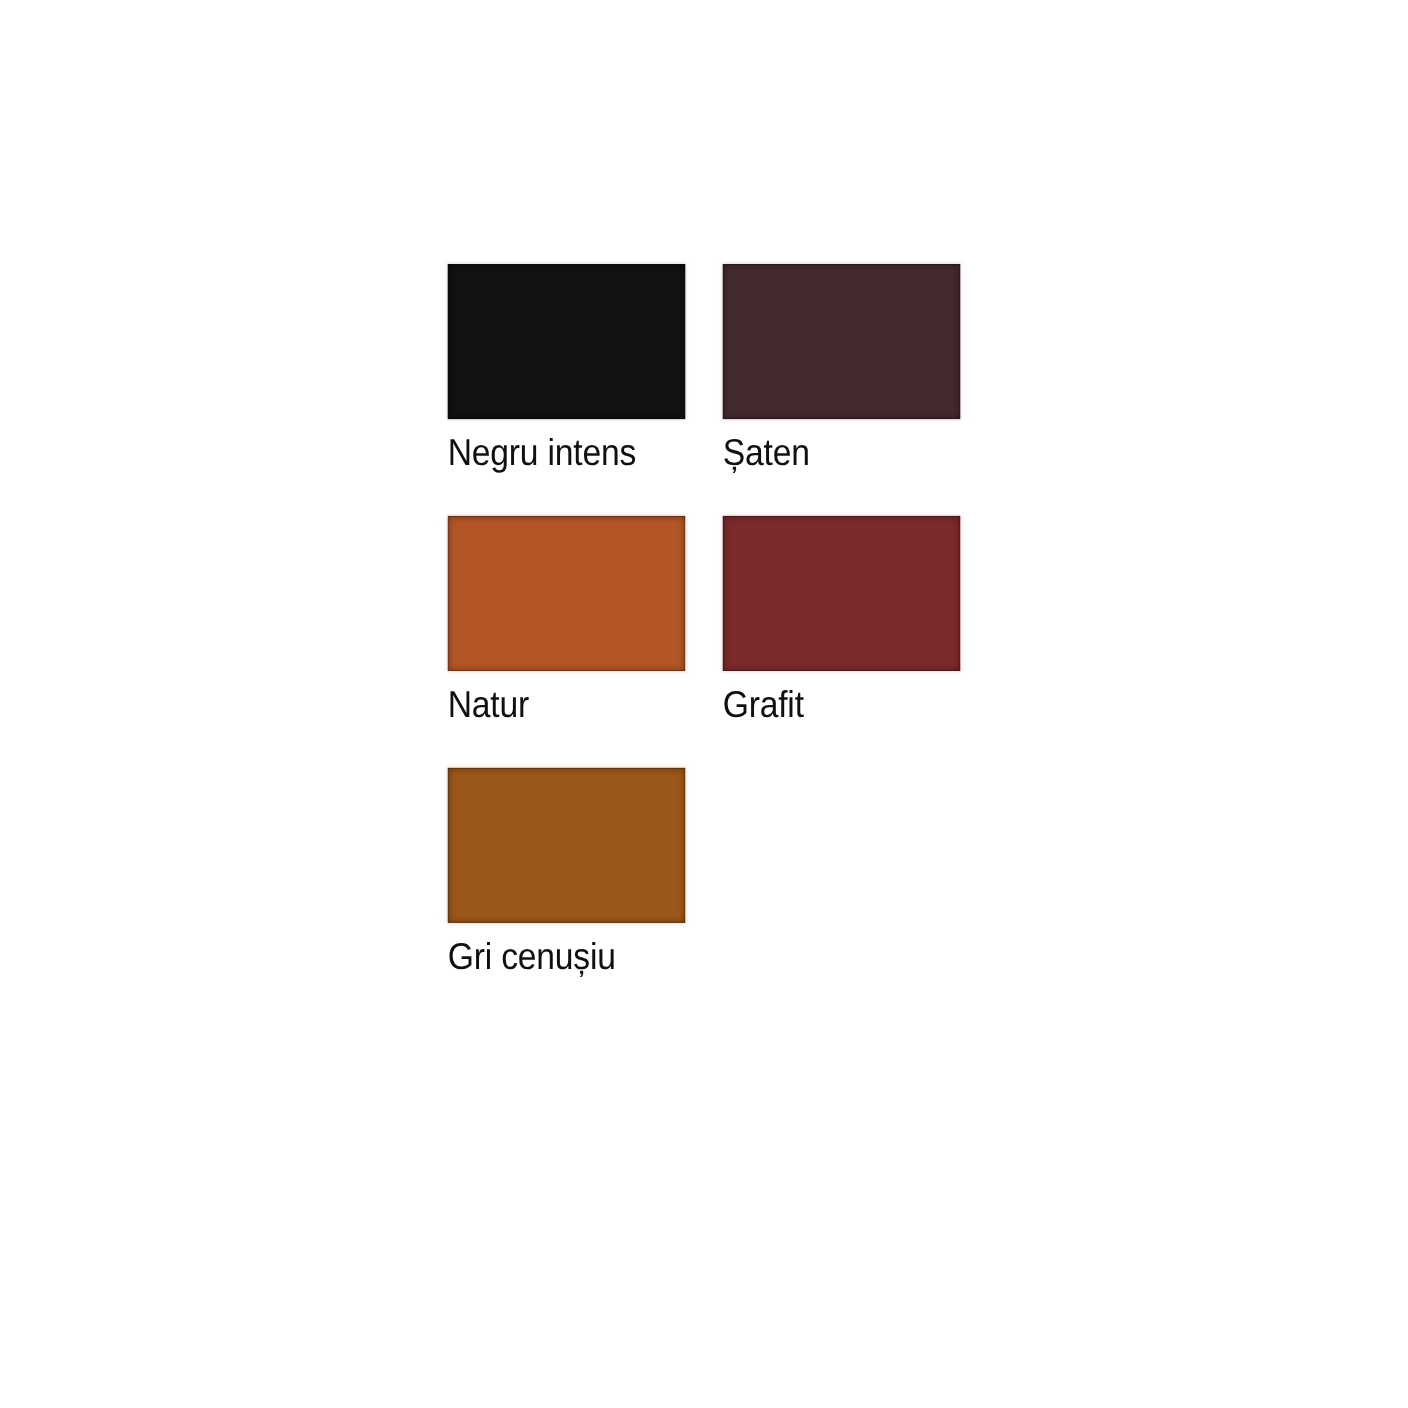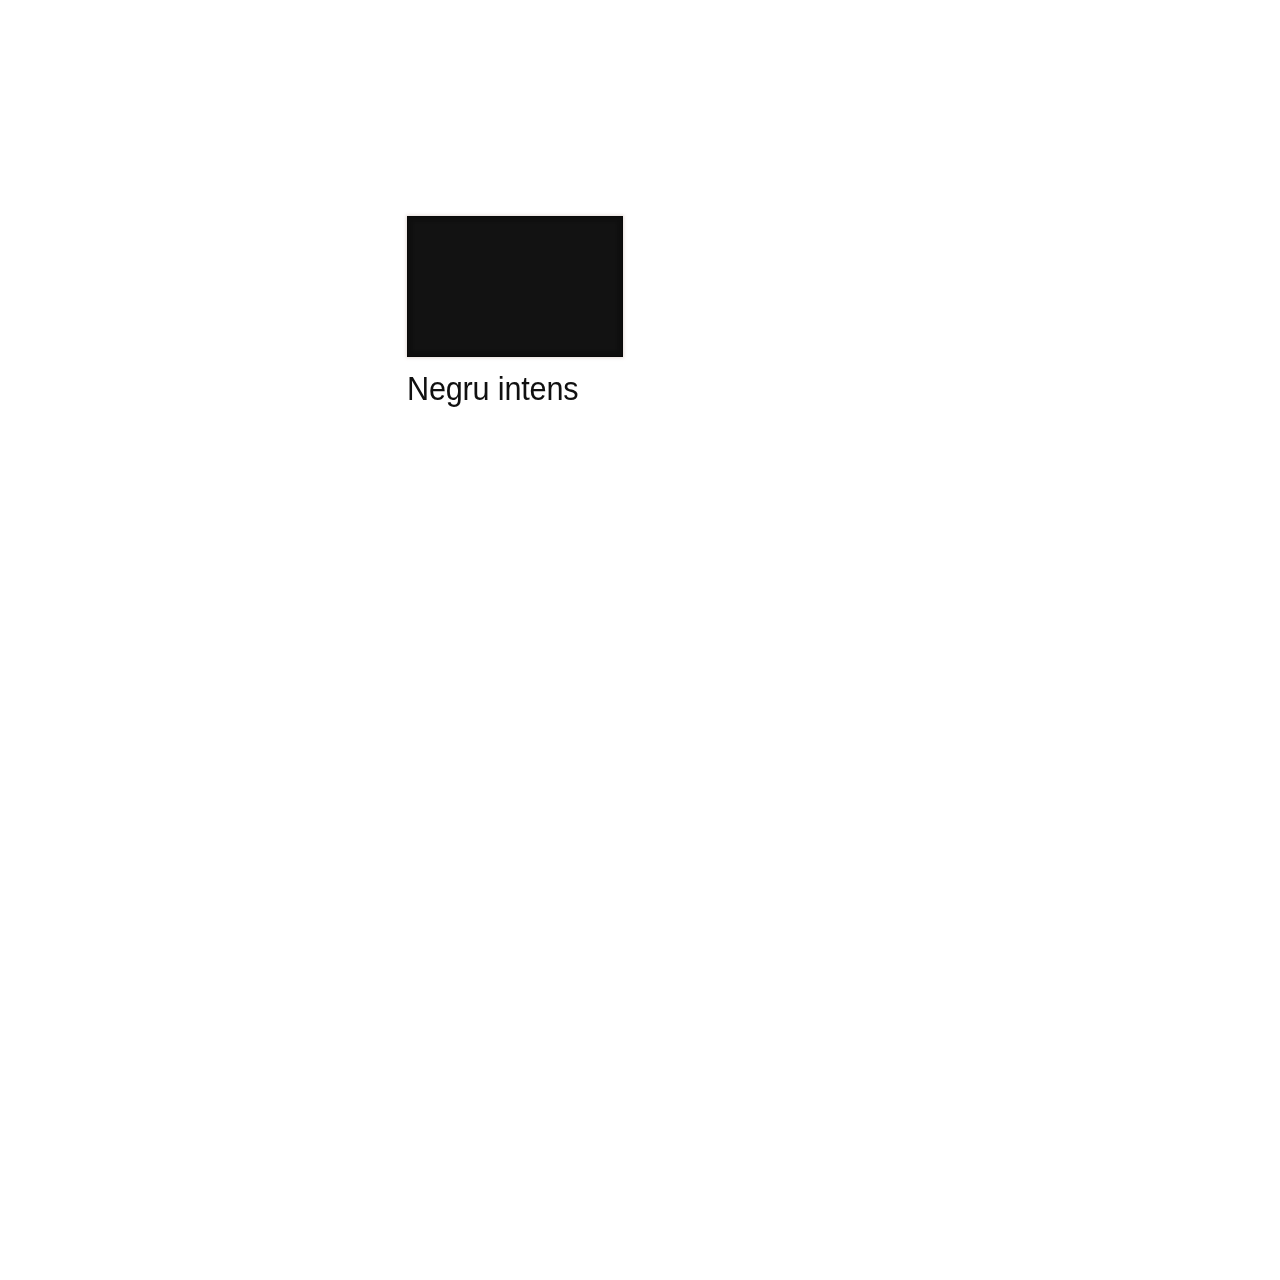--- a/index.html
+++ b/index.html
@@ -12,21 +12,21 @@
     height: 1280px;
     background: #ffffff;
     font-family: "Liberation Sans", "DejaVu Sans", sans-serif;
     overflow: hidden;
     position: relative;
   }
 
   .palette {
     position: absolute;
     left: 407px;
-    top: 216px;
+    top: 240px;
     width: 470px;
     display: grid;
     grid-template-columns: 216px 216px;
     column-gap: 34px;
     row-gap: 0px;
   }
 
   .swatch-cell {
     width: 216px;
     height: 229px;
@@ -68,19 +68,35 @@
 <body style="background-color: rgb(255, 255, 255);">
 
 <div class="palette">
 
   <div class="swatch-cell">
     <div class="swatch-chip" style="background-color: rgb(18, 18, 18);"></div>
     <div class="swatch-label" style="color: rgb(16, 16, 16);">Negru intens</div>
   </div>
 
 
+  <div class="swatch-cell">
+    <div class="swatch-chip" style="background-color: rgb(67, 42, 47);"></div>
+    <div class="swatch-label" style="color: rgb(16, 16, 16);">Șaten</div>
+  </div>
 
 
 
+  <div class="swatch-cell">
+    <div class="swatch-chip" style="background-color: rgb(179, 85, 37);"></div>
+    <div class="swatch-label" style="color: rgb(16, 16, 16);">Natur</div>
+  </div>
 
+  <div class="swatch-cell">
+    <div class="swatch-chip" style="background-color: rgb(124, 42, 44);"></div>
+    <div class="swatch-label" style="color: rgb(16, 16, 16);">Grafit</div>
+  </div>
 
+  <div class="swatch-cell">
+    <div class="swatch-chip" style="background-color: rgb(155, 87, 25);"></div>
+    <div class="swatch-label" style="color: rgb(16, 16, 16);">Gri cenușiu</div>
+  </div>
 
 </div>
 
 </body></html>

